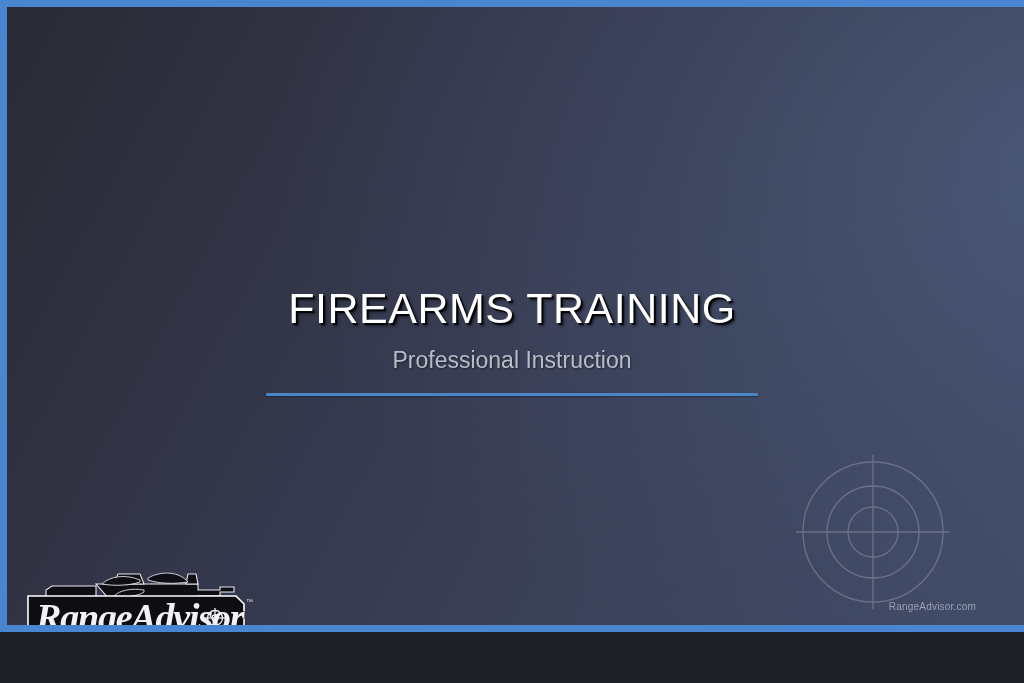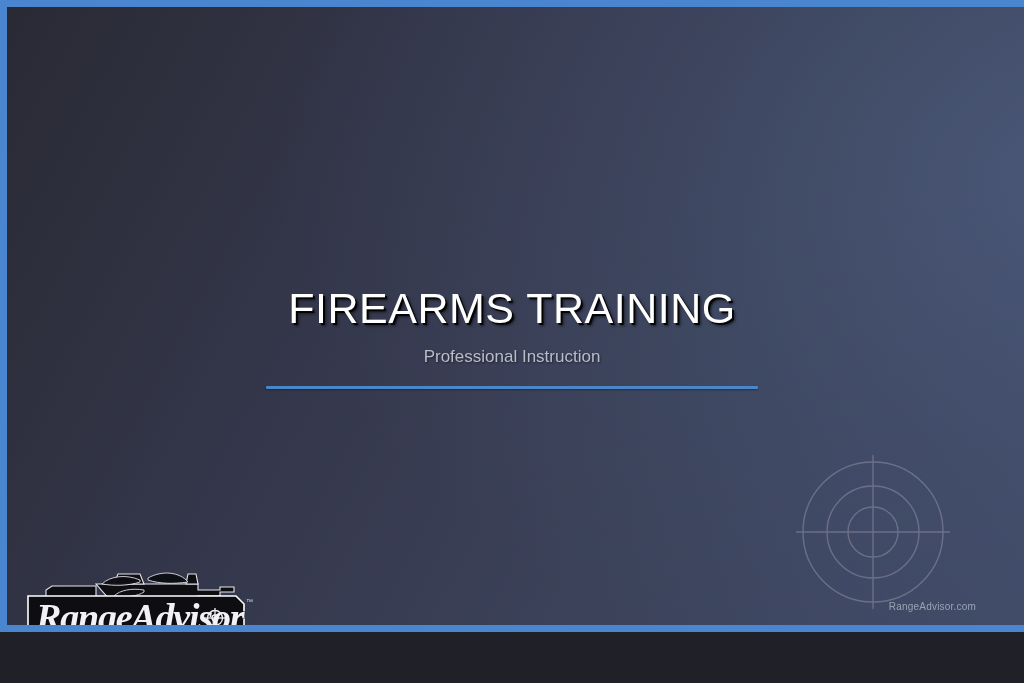--- a/index.html
+++ b/index.html
@@ -81,21 +81,21 @@
     letter-spacing: 0.5px;
     color: #ffffff;
     line-height: 1.06;
     margin: 0;
     white-space: nowrap;
     text-shadow:
       2px 2px 0px rgba(0,0,0,0.85),
       3px 3px 3px rgba(0,0,0,0.55);
   }
   #slide-subtitle {
-    font-size: 17px;
+    font-size: 23px;
     font-weight: 400;
     color: #b9bdc9;
     margin: 16px 0 0 0;
     line-height: 1.1;
     white-space: nowrap;
     text-shadow: 1px 1px 2px rgba(0,0,0,0.45);
   }
   #accent-rule {
     margin: 20px 0 0 0;
     height: 3px;

